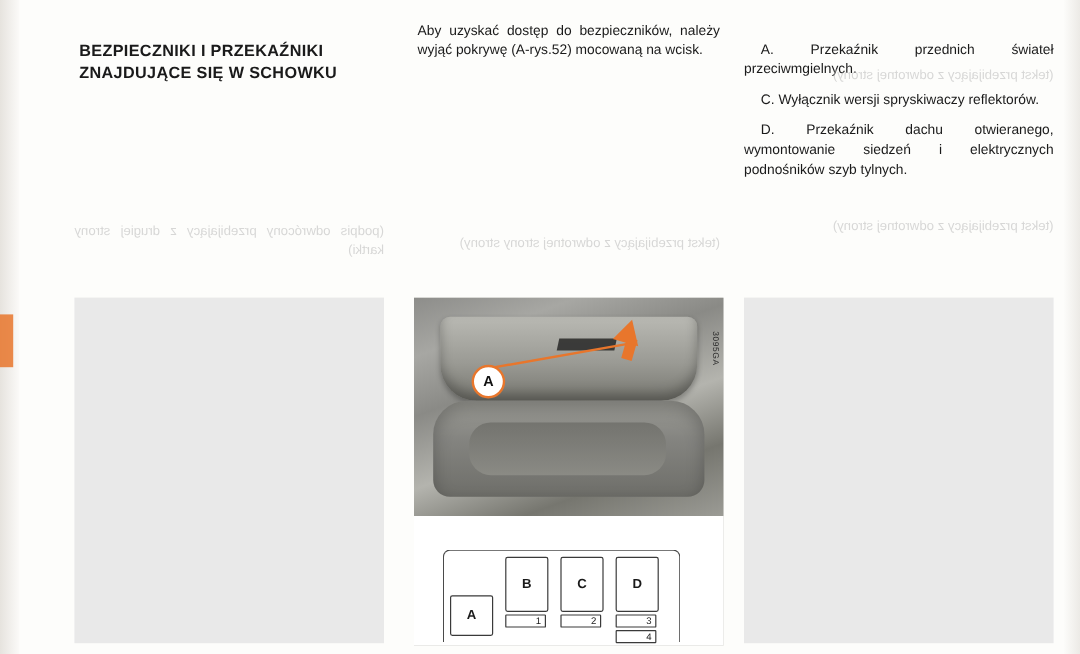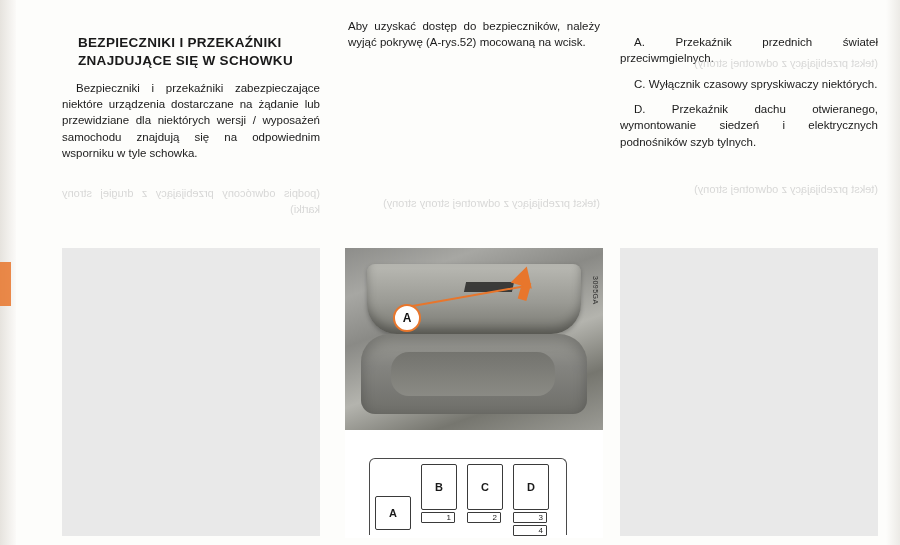--- a/index.html
+++ b/index.html
@@ -58,21 +58,21 @@
   }
   .col1 { left: 62px;  top: 34px; width: 258px; }
   .col2 { left: 348px; top: 18px; width: 252px; }
   .col3 { left: 620px; top: 34px; width: 258px; }
 
   h1.title {
     font-size: 13.5px;
     font-weight: bold;
     letter-spacing: .3px;
     line-height: 1.36;
-    margin: 0 0 9px 16px;
+    margin: 0 0 9px 4px;
     text-align: left;
   }
   p.para {
     margin: 0 0 9px 0;
     text-indent: 14px;
   }
   p.para.noind { text-indent: 0; }
   p.item {
     margin: 0 0 9px 0;
     text-indent: 14px;
@@ -247,32 +247,31 @@
 
   <div class="scan-left-edge"></div>
   <div class="scan-right-edge"></div>
   <div class="orange-mark"></div>
 
   <div class="grey-block gb1"></div>
   <div class="grey-block gb2"></div>
 
   <div class="col col1">
     <h1 class="title">BEZPIECZNIKI I PRZEKAŹNIKI ZNAJDUJĄCE SIĘ W SCHOWKU</h1>
-    <p class="para">Bezpieczniki i przekaźniki zabezpieczające niektóre urządzenia dostarczane na żądanie lub przewidziane dla niektórych wersji / wyposażeń samochodu znajdują się na odpowiednim wsporniku w tyle schowka.</p>
   </div>
   <div class="ghost ghost1">(podpis odwrócony przebijający z drugiej strony kartki)</div>
 
   <div class="col col2">
     <p class="para noind">Aby uzyskać dostęp do bezpieczników, należy wyjąć pokrywę (A-rys.52) mocowaną na wcisk.</p>
   </div>
   <div class="ghost ghost2">(tekst przebijający z odwrotnej strony strony)</div>
 
   <div class="col col3">
     <p class="item">A. Przekaźnik przednich świateł przeciwmgielnych.</p>
-    <p class="item">C. Wyłącznik czasowy spryskiwaczy niektórych.</p>
+    <p class="item">C. Wyłącznik wersji spryskiwaczy reflektorów.</p>
     <p class="item">D. Przekaźnik dachu otwieranego, wymontowanie siedzeń i elektrycznych podnośników szyb tylnych.</p>
   </div>
   <div class="ghost ghost3">(tekst przebijający z odwrotnej strony)</div>
   <div class="ghost ghost3b">(tekst przebijający z odwrotnej strony)</div>
 
   <div class="figure">
     <div class="photo">
       <div class="glove-lid"></div>
       <div class="slot"></div>
       <div class="glove-body"></div>

